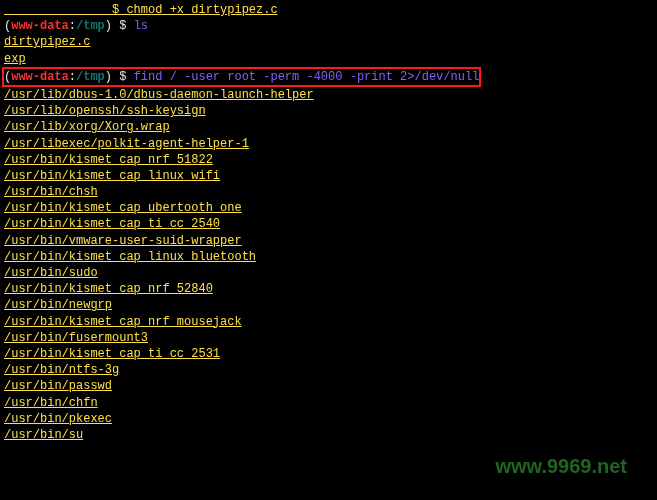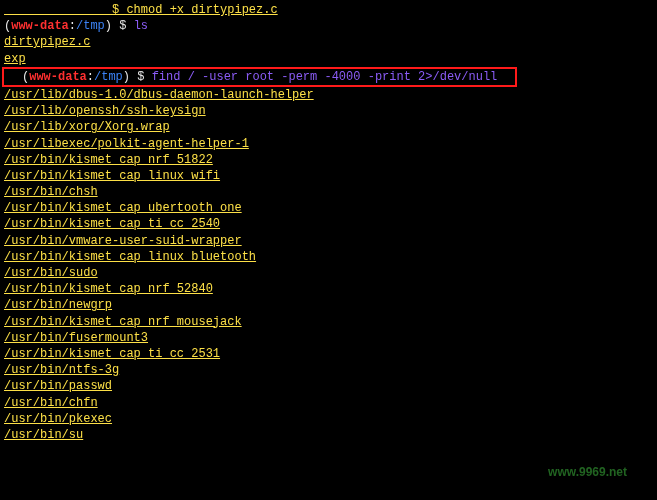--- a/index.html
+++ b/index.html
@@ -10,37 +10,37 @@
       line-height: 1.35;
       color: #e8e8e8;
       width: 657px;
       height: 500px;
       overflow: hidden;
       padding: 2px 4px;
     }
     .line { white-space: pre; }
     .paren { color: #e8e8e8; }
     .user-red { color: #ff3030; font-weight: bold; }
-    .path-blue { color: #3b82f6; font-weight: normal; }
+    .path-blue { color: #0f766e; font-weight: bold; }
     .prompt { color: #e8e8e8; }
     .cmd { color: #8b5cf6; }
     .out { color: #fde047; text-decoration: underline; }
     .highlight-box1 {
       border: 2px solid #ff1a1a;
       display: inline-block;
-      padding: 0 18px;
+      padding: 0 0;
       margin-left: -2px;
     }
     .watermark {
       position: absolute;
       right: 30px;
       bottom: 20px;
       color: rgba(60,180,60,0.55);
       font-family: Arial, sans-serif;
-      font-size: 12px;
+      font-size: 20px;
       font-weight: bold;
       pointer-events: none;
     }
   </style>
 </head>
 <body>
 
 
 
 <div class="line out">               $ chmod +x dirtypipez.c</div>

